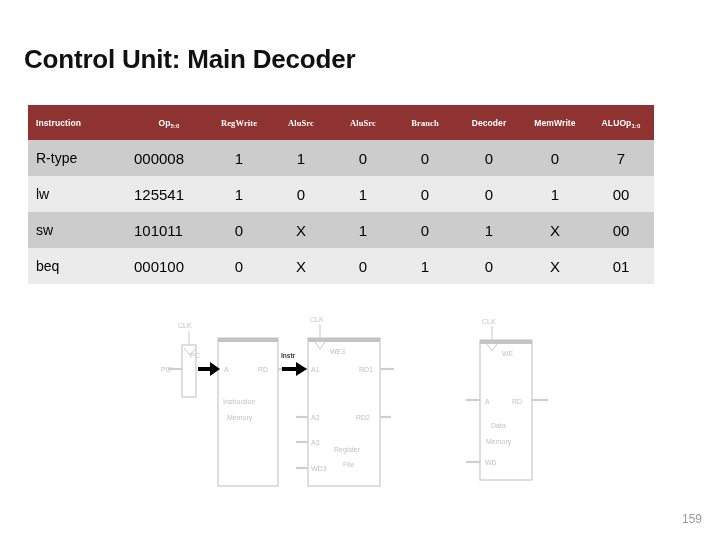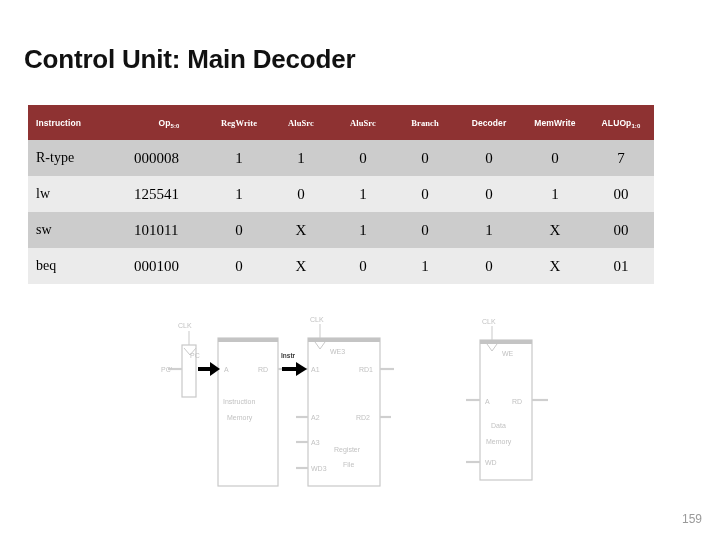--- a/index.html
+++ b/index.html
@@ -53,21 +53,21 @@
     font-size: 6px;
     vertical-align: baseline;
     position: relative;
     top: 2.5px;
   }
   .decoder-table td {
     height: 36px;
     padding: 0;
     text-align: center;
     vertical-align: middle;
-    font-family: Liberation Serif, serif;
+    font-family: Liberation Sans, sans-serif;
     font-size: 15px;
     color: #000000;
   }
   .decoder-table tbody tr:nth-child(odd)  td { background: #cccccc; }
   .decoder-table tbody tr:nth-child(even) td { background: #ebebeb; }
   .decoder-table td.cell-instruction {
     text-align: left;
     padding-left: 8px;
     font-size: 14px;
   }

